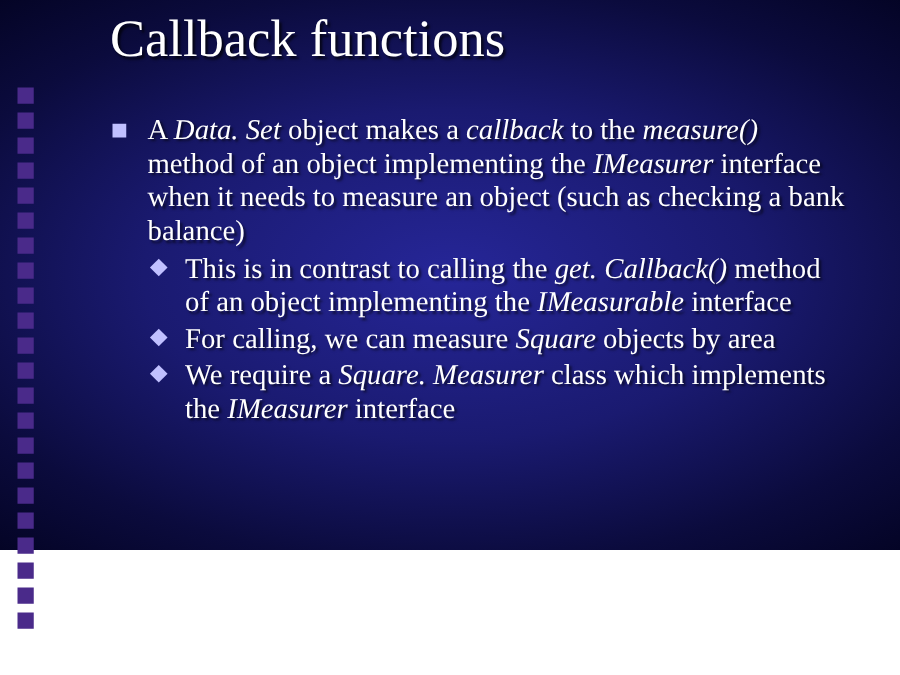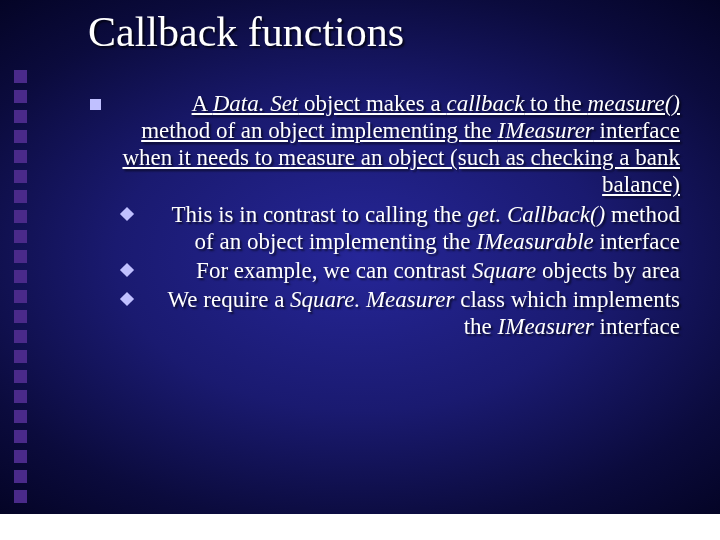--- a/index.html
+++ b/index.html
@@ -5,26 +5,25 @@
   html, body {
     margin: 0;
     padding: 0;
     width: 720px;
     height: 540px;
     overflow: hidden;
     font-family: "Times New Roman", Times, serif;
   }
   .slide {
     width: 720px;
-    height: 514px;
+    height: 440px;
     background: radial-gradient(ellipse 85% 75% at 50% 50%, #262698 0%, #1a1a70 40%, #0b0b3d 70%, #000018 100%);
     position: relative;
     color: #ffffff;
     box-sizing: border-box;
-    text-align: right;
   }
   .title {
     position: absolute;
     top: 8px;
     left: 88px;
     font-size: 42px;
     color: #ffffff;
     text-shadow: 2px 2px 2px rgba(0,0,0,0.7);
   }
   .decor {
@@ -46,21 +45,20 @@
     top: 90px;
     width: 590px;
     font-size: 23px;
     line-height: 1.18;
     text-shadow: 2px 2px 2px rgba(0,0,0,0.6);
   }
   .lvl1 {
     position: relative;
     padding-left: 28px;
     margin-bottom: 2px;
-    text-decoration: underline;
   }
   .lvl1::before {
     content: "";
     position: absolute;
     left: 0;
     top: 9px;
     width: 11px;
     height: 11px;
     background: #c0c0ff;
   }
@@ -120,21 +118,21 @@
     <div class="lvl1">
       <span>A </span><span class="it">Data. Set</span><span> object makes a </span><span class="it">callback</span><span> to the </span><span class="it">measure()</span><span> method  of an object implementing the </span><span class="it">IMeasurer</span><span> interface when it needs to measure an object (such as checking a bank balance)</span>
     </div>
 
     <div class="lvl2">
       <span>This is in contrast to calling the </span><span class="it">get. Callback()</span><span> method of an object implementing the </span><span class="it">IMeasurable</span><span> interface</span>
     </div>
 
 
     <div class="lvl2">
-      <span>For example, we can contrast </span><span class="it">Square</span><span> objects by area</span>
+      <span>For calling, we can measure </span><span class="it">Square</span><span> objects by area</span>
     </div>
 
     <div class="lvl2">
       <span>We require a </span><span class="it">Square. Measurer</span><span> class which implements the </span><span class="it">IMeasurer</span><span> interface</span>
     </div>
 
   </div>
 </div>
 
 </body></html>

